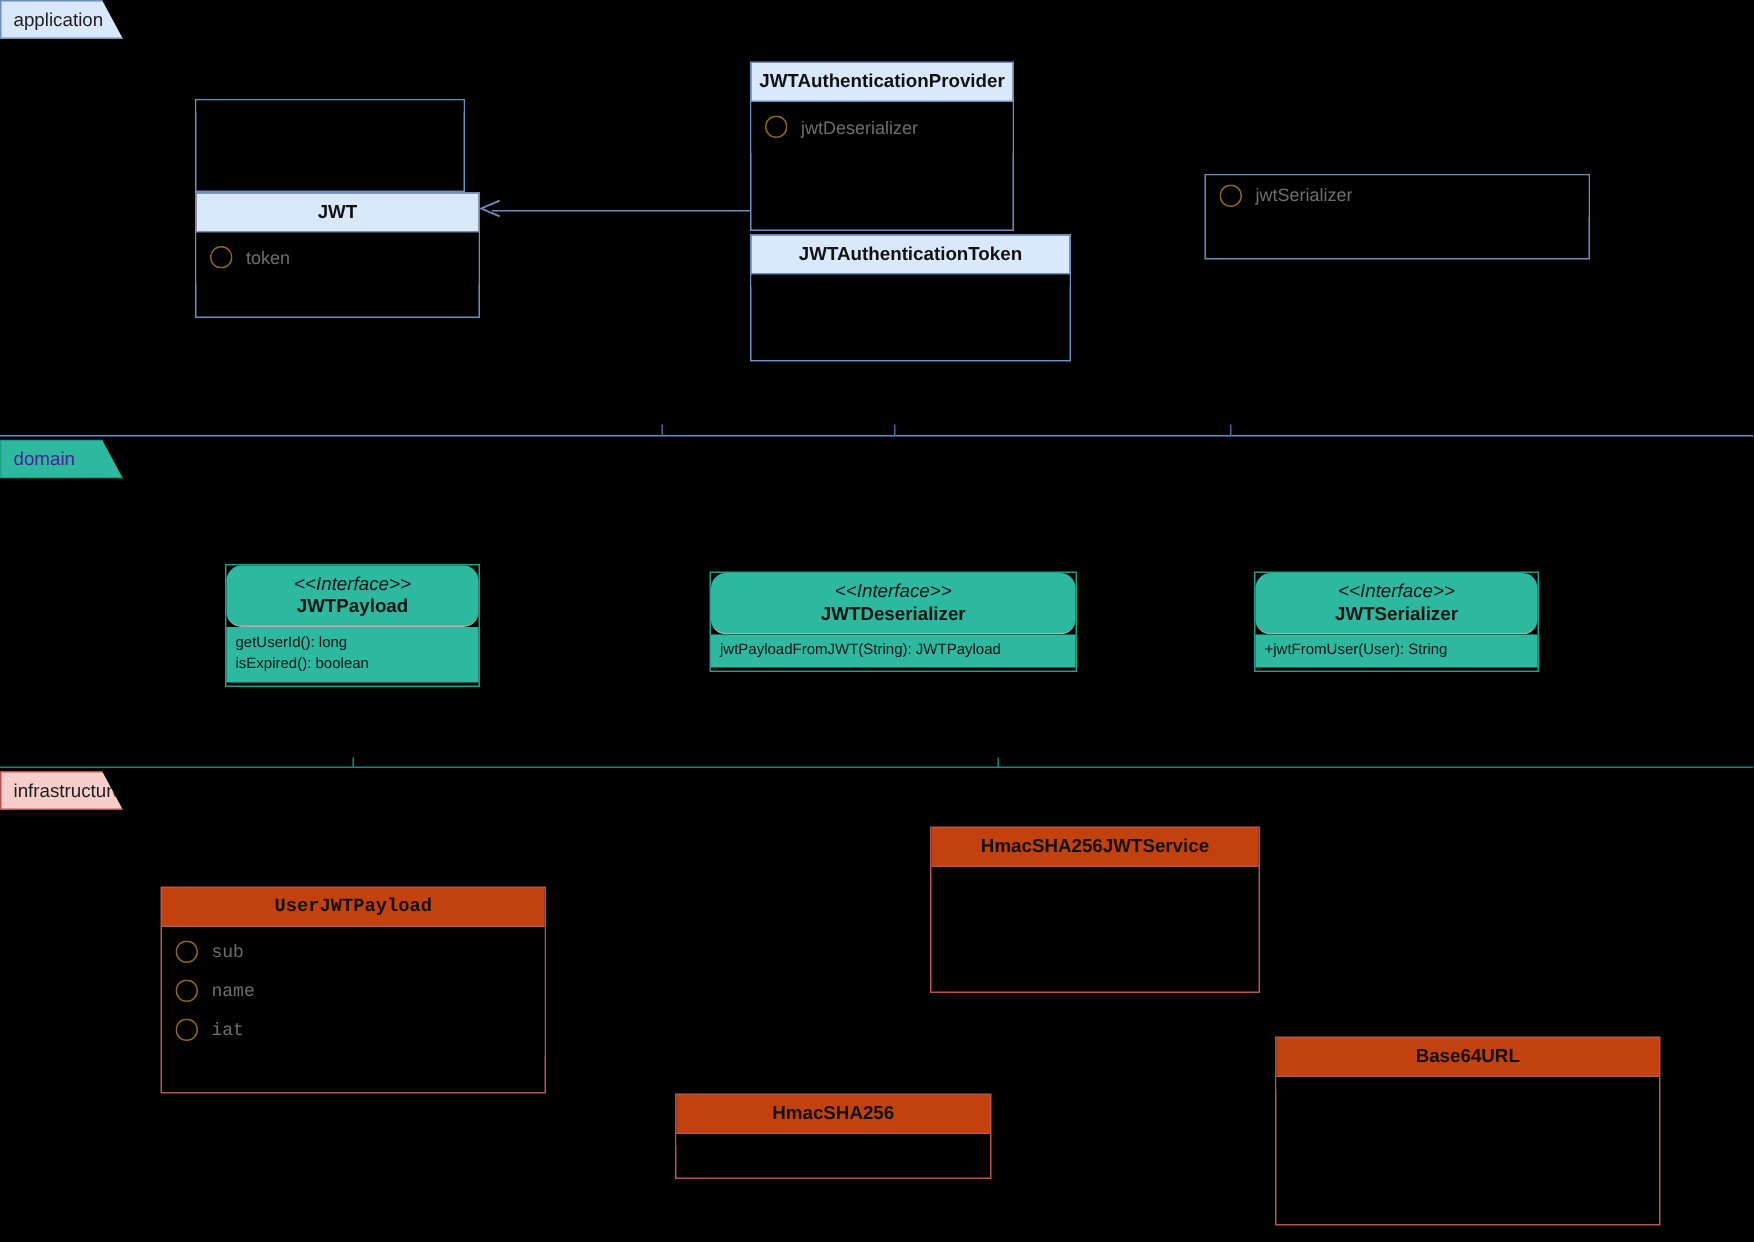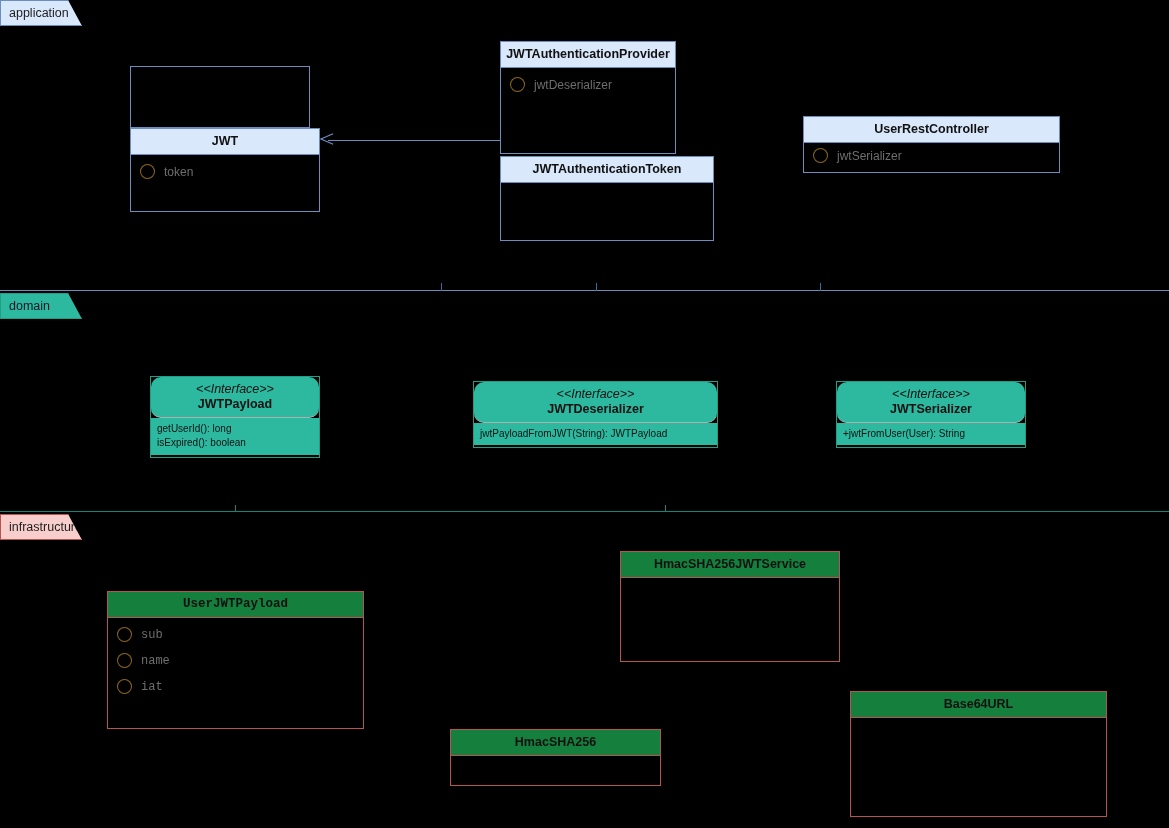--- a/index.html
+++ b/index.html
@@ -30,21 +30,21 @@
     display: flex;
     align-items: center;
     padding-left: 8px;
     font-size: 12.5px;
     line-height: 1;
     color: #2b2b2b;
     clip-path: polygon(0 0, calc(100% - 14px) 0, 100% 100%, 0 100%);
     white-space: nowrap;
   }
   .pkg-tab.blue   { background: #dae8fc; border: 1px solid #6c8ebf; color: #1d1d1d; }
-  .pkg-tab.green  { background: #2cb9a0; border: 1px solid #1f9e88; color: #0f172a; }
+  .pkg-tab.green  { background: #2cb9a0; border: 1px solid #1f9e88; color: #4c1d95; }
   .pkg-tab.pink   { background: #f8cecc; border: 1px solid #b85450; color: #1d1d1d; }
 
   
   .rule {
     position: absolute;
     height: 1px;
   }
   .rule.blue  { background: #6c8ebf; }
   .rule.green { background: #13857a; }
   .tick {
@@ -69,21 +69,21 @@
     text-align: center;
     font-weight: bold;
     font-size: 12.5px;
     color: #111111;
     padding: 5px 4px 5px 4px;
     line-height: 1.18;
     white-space: nowrap;
   }
   .umlbox.blue  > .uml-head { background: #dae8fc; border-bottom: 1px solid #6c8ebf; }
   .umlbox.green > .uml-head { background: #2cb9a0; border-bottom: 1px solid #b0b0b0; border-radius: 10px; }
-  .umlbox.pink  > .uml-head { background: #15803d; border-bottom: 1px solid #b85450; }
+  .umlbox.pink  > .uml-head { background: #c2410c; border-bottom: 1px solid #b85450; }
 
   .uml-stereo {
     display: block;
     font-style: italic;
     font-weight: normal;
     font-size: 12.5px;
     color: #111111;
   }
   .uml-name { display: block; }
 
@@ -184,23 +184,20 @@
   </div>
 
   <div class="umlbox blue" style="left:500px; top:156px; width:214px; height:85px;">
     <div class="uml-head">
       <span class="uml-name">JWTAuthenticationToken</span>
     </div>
     <div class="uml-body"></div>
   </div>
 
   <div class="umlbox blue" style="left:803px; top:116px; width:257px; height:57px;">
-    <div class="uml-head">
-      <span class="uml-name">UserRestController</span>
-    </div>
     <div class="uml-body" style="padding-top:2px;">
       <div class="member" style="height:22px;">
         <span class="field-icon"></span>
         <span class="label">jwtSerializer</span>
       </div>
     </div>
   </div>
 
   <div class="edge-line" style="left:328px; top:140px; width:172px;"></div>
   <svg class="edge-arrow" style="left:320px; top:132px;" viewBox="0 0 16 16">

